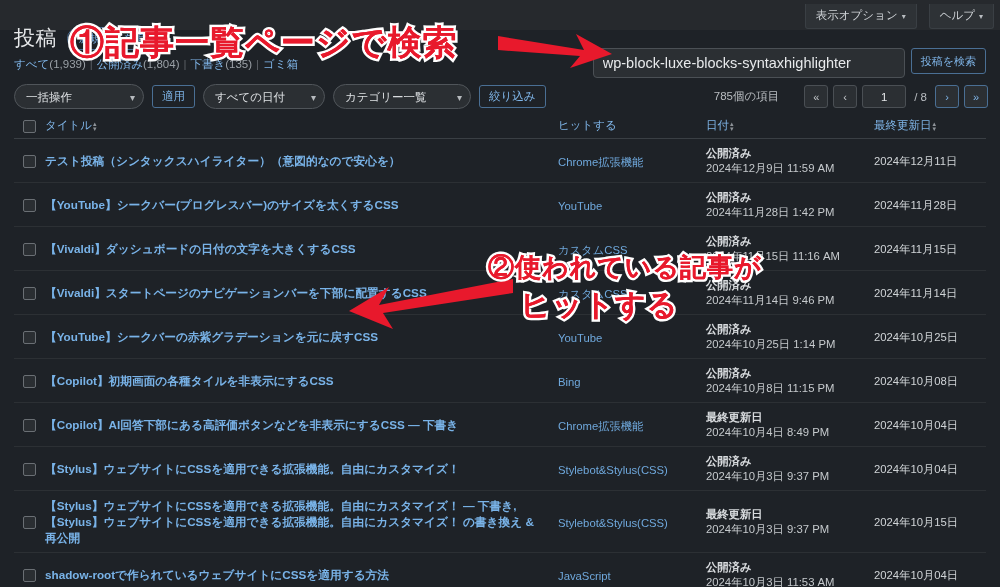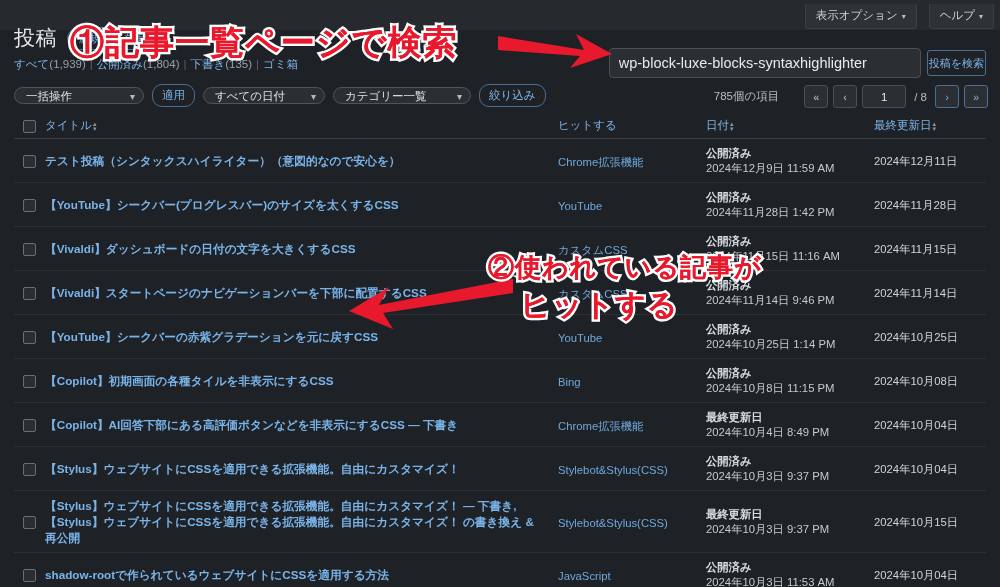--- a/index.html
+++ b/index.html
@@ -45,56 +45,56 @@
     position: absolute; left: 14px; top: 57px;
     font-size: 11.5px; color: #9aa0a6; white-space: nowrap;
   }
   .subsubsub a { color: #7fb5e8; text-decoration: none; cursor: pointer; }
   .subsubsub .sep { color: #5c6166; margin: 0 4px; }
   .cnt { color: #9aa0a6; }
 
   
   .searchbox {
     position: absolute; right: 14px; top: 48px;
-    display: flex; align-items: center; gap: 6px;
+    display: flex; gap: 6px;
   }
   .search-input {
     width: 312px; height: 30px; background: #2b2f33;
     border: 1px solid #4b5055; border-radius: 4px;
     color: #e8eaec; font-size: 14.5px; padding: 0 9px;
     font-family: "Liberation Sans", sans-serif;
   }
   .search-submit {
     height: 26px; background: transparent; border: 1px solid #4a6f94;
     border-radius: 3px; color: #7fb5e8; font-size: 11px;
-    padding: 0 1px; cursor: pointer; white-space: nowrap;
+    padding: 0 9px; cursor: pointer; white-space: nowrap;
   }
 
   
   .tablenav {
     position: absolute; left: 0; top: 84px; width: 1000px; height: 26px;
   }
   .tablenav-left {
     position: absolute; left: 14px; top: 0;
     display: flex; align-items: center; gap: 8px;
   }
   .wp-select {
     appearance: none; -webkit-appearance: none;
     background: #2b2f33; border: 1px solid #50555a; border-radius: 13px;
-    color: #dfe2e5; font-size: 11.5px; height: 17px;
+    color: #dfe2e5; font-size: 11.5px; height: 25px;
     padding: 0 26px 0 11px; cursor: pointer;
     font-family: "Liberation Sans", sans-serif;
   }
   .sel-wrap { position: relative; display: inline-flex; }
   .sel-wrap::after {
     content: "\25BE"; position: absolute; right: 9px; top: 50%;
     transform: translateY(-50%); color: #b6babe; font-size: 10px; pointer-events: none;
   }
   .btn-outline {
-    background: transparent; border: 1px solid #4a6f94; border-radius: 10px;
+    background: transparent; border: 1px solid #4a6f94; border-radius: 3px;
     color: #7fb5e8; font-size: 11.5px; height: 23px; padding: 0 9px;
     cursor: pointer; white-space: nowrap;
   }
 
   .tablenav-right {
     position: absolute; right: 12px; top: 1px;
     display: flex; align-items: center; gap: 5px;
   }
   .items-count { color: #b9bdc1; font-size: 11.5px; margin-right: 20px; white-space: nowrap; }
   .pgbtn {

